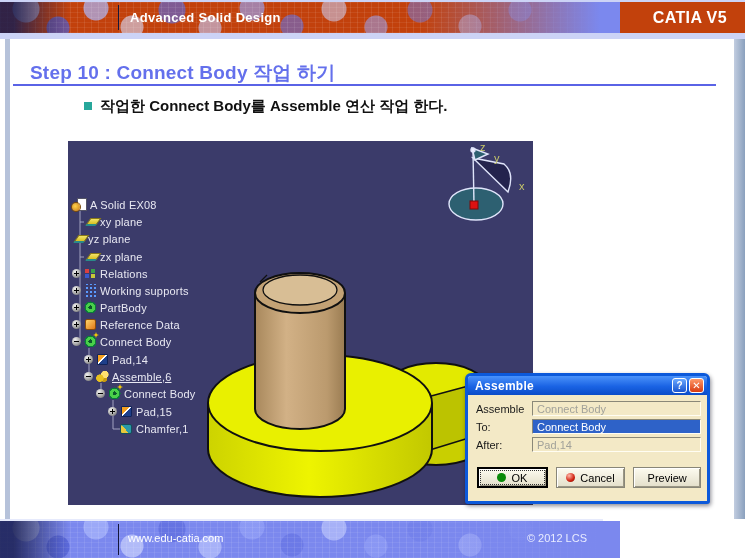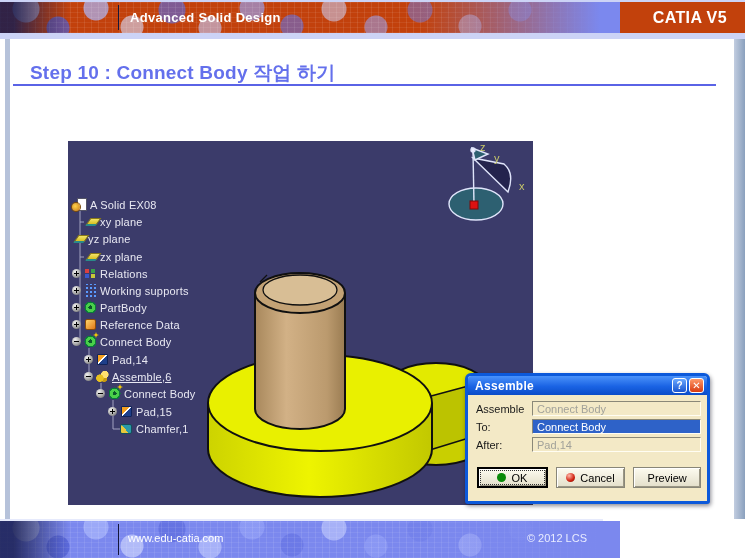--- a/index.html
+++ b/index.html
@@ -129,20 +129,24 @@
     <div class="topbar-title">Advanced Solid Design</div>
     <div class="topbar-brand">CATIA V5</div>
   </div>
   <div class="topstrip"></div>
   <div class="lborder"></div>
   <div class="rborder"></div>
 
   <h1 class="slide-title">Step 10 : Connect Body 작업 하기</h1>
   <div class="title-rule"></div>
 
+  <div class="bullet-row">
+    <span class="bullet-sq"></span>
+    <span class="bullet-text">작업한 Connect Body를 Assemble 연산 작업 한다.</span>
+  </div>
 
   <div class="viewer">
     <svg width="465" height="364" viewBox="0 0 465 364">
       <defs>
         <linearGradient id="tanG" x1="0" y1="0" x2="1" y2="0">
           <stop offset="0" stop-color="#a8885c"></stop>
             <stop offset="0.35" stop-color="#d2b186"></stop>
           <stop offset="0.8" stop-color="#bb9a6e"></stop>
             <stop offset="1" stop-color="#9a7c52"></stop>
         </linearGradient>

